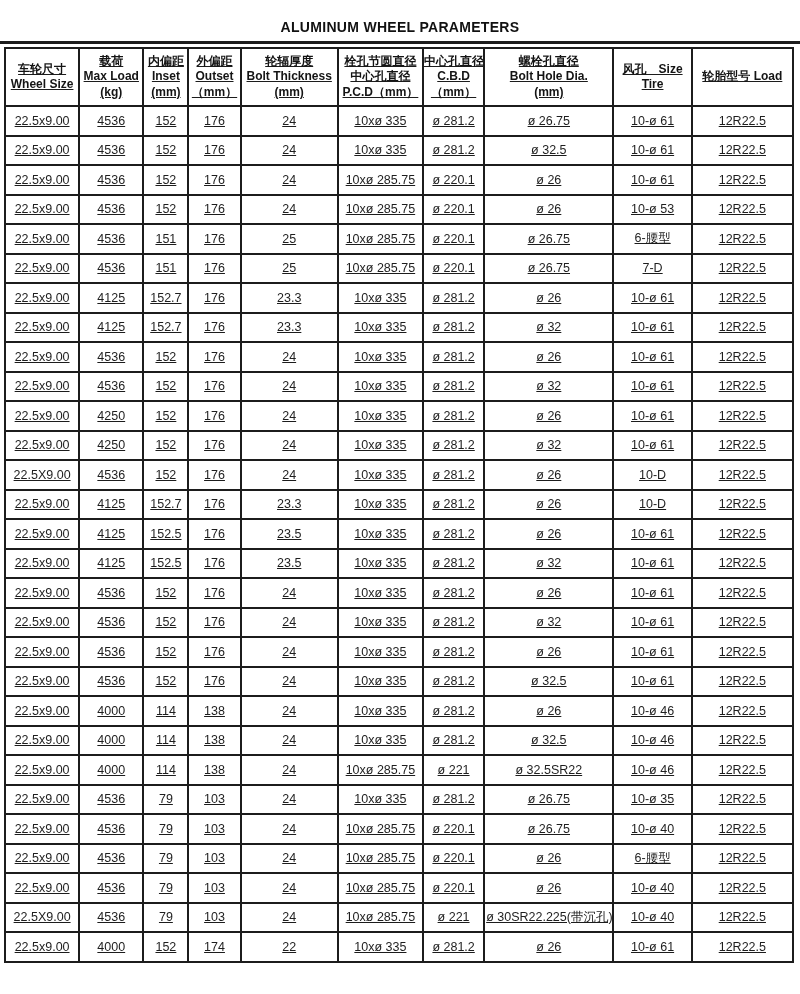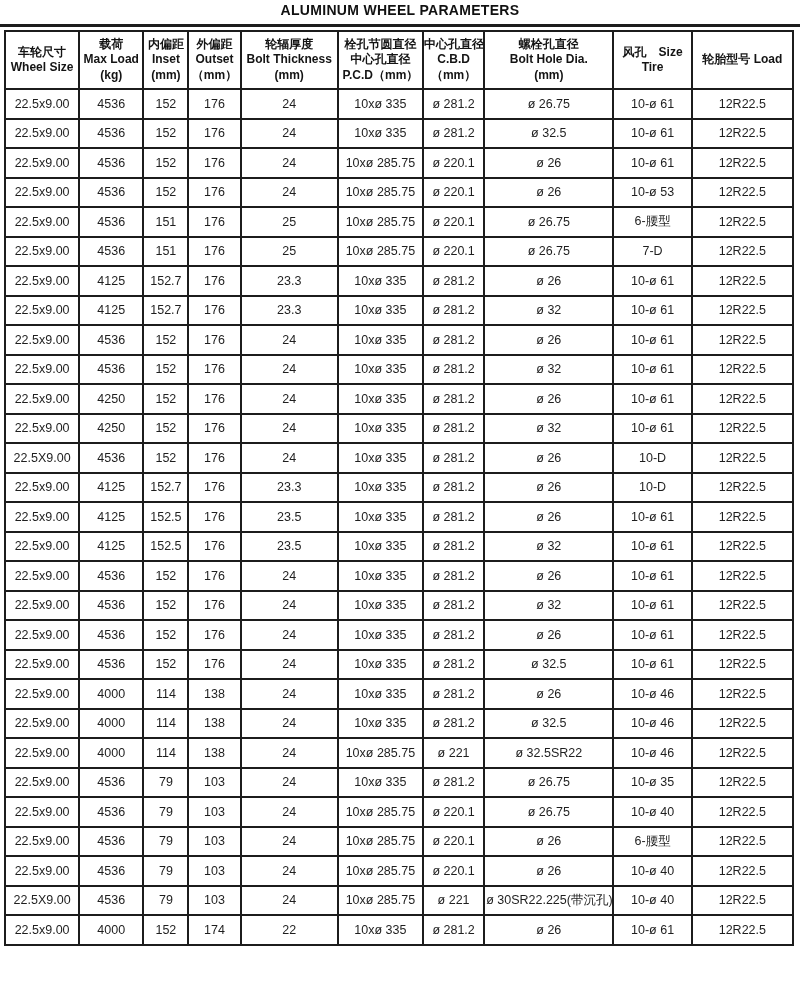--- a/index.html
+++ b/index.html
@@ -15,34 +15,35 @@
   .page {
     width: 800px;
     height: 994px;
     position: relative;
   }
   .doc-title {
     text-align: center;
     font-size: 14px;
     font-weight: bold;
     letter-spacing: 0.3px;
-    padding-top: 2px;
+    padding-top: 19px;
     color: #111;
   }
   .title-rule {
     width: 800px;
     height: 3px;
     background: #1c1c1c;
     margin-top: 6px;
   }
   table.params {
     border-collapse: collapse;
     table-layout: fixed;
     width: 790px;
     margin: 3px 0 0 4px;
+    text-decoration: underline;
   }
   table.params th,
   table.params td {
     border: 2px solid #1c1c1c;
     text-align: center;
     vertical-align: middle;
     white-space: nowrap;
     overflow: visible;
   }
   table.params th {

